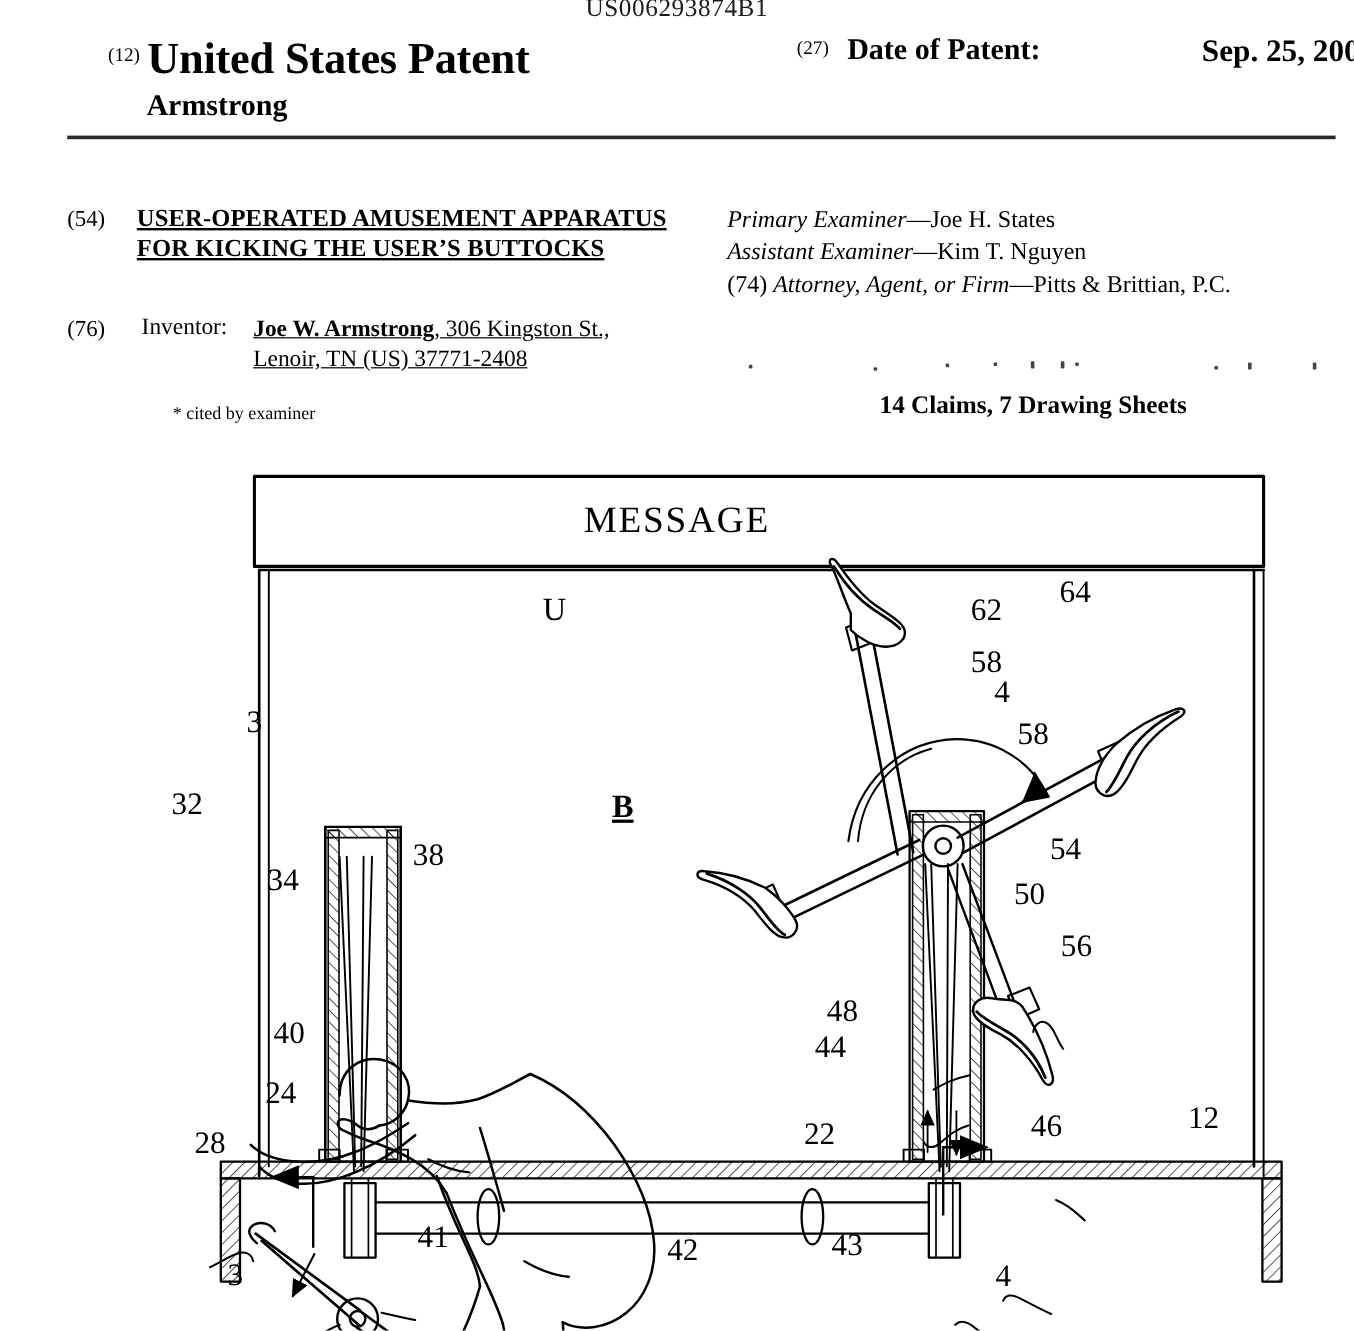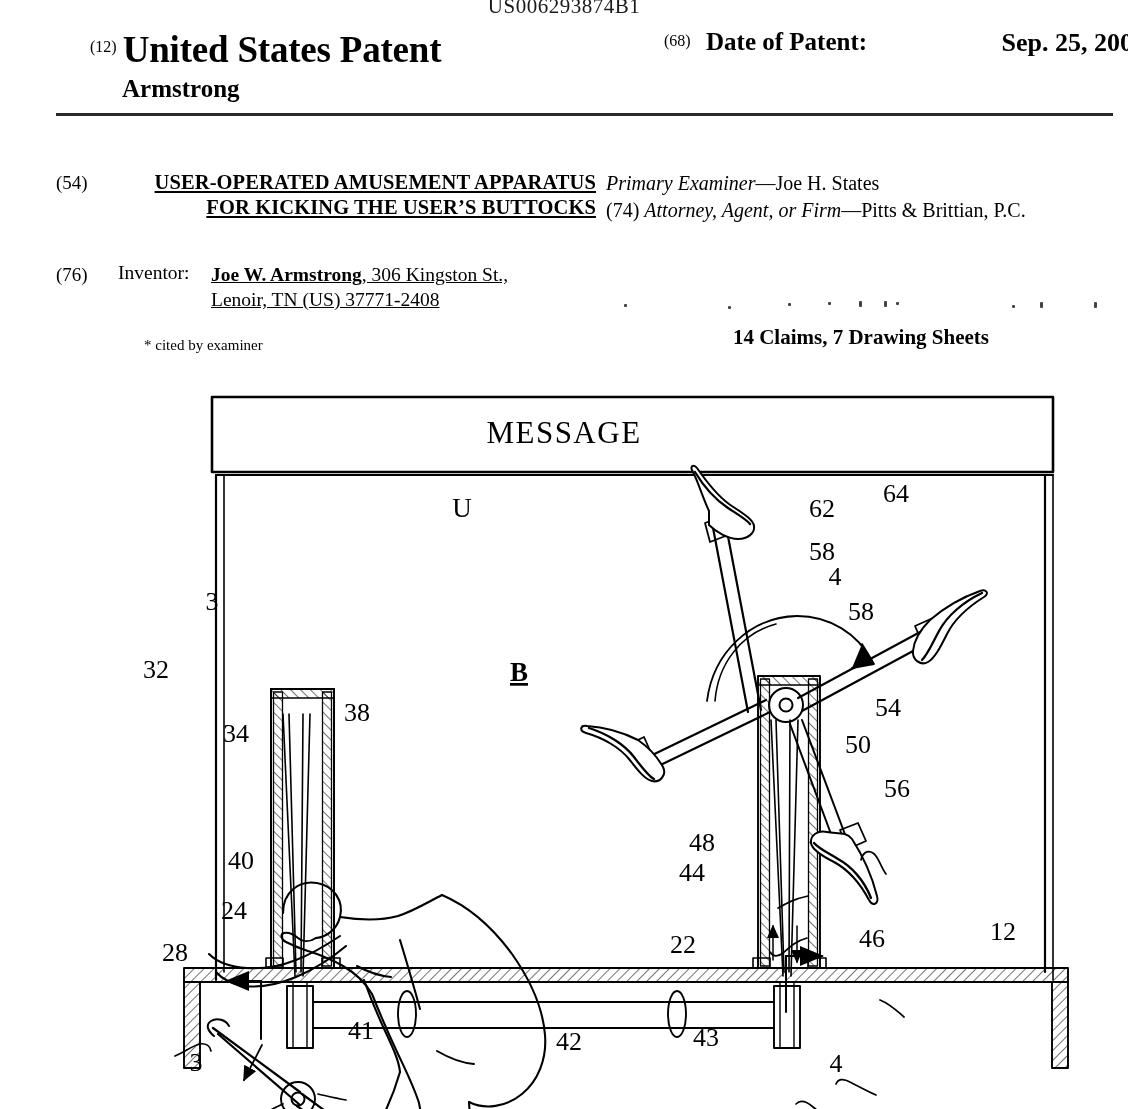--- a/index.html
+++ b/index.html
@@ -80,21 +80,20 @@
   .fnum {
     position: absolute; left: 0; top: 2px;
     font-size: 19px;
   }
   .ftitle {
     margin-left: 58px;
     font-size: 20.5px;
     font-weight: bold;
     line-height: 25px;
     letter-spacing: 0.1px;
-    text-align: right;
   }
   .flabel {
     position: absolute; left: 62px; top: 0;
     font-size: 19.5px;
   }
   .fbody {
     margin-left: 155px;
     font-size: 19.5px;
     line-height: 25px;
   }
@@ -145,21 +144,21 @@
 <div id="doc-code">US006293874B1</div>
 
 <div id="header">
   <div class="hdr-left">
     <span class="hdr-paren">(12)</span><span id="patent-title-main">United States Patent</span>
   </div>
   <div id="patent-applicant">Armstrong</div>
 
   <div class="hdr-right">
     <div class="hdr-row r2">
-      <span class="num">(68)</span>
+      <span class="num">(27)</span>
       <span class="lbl">Date of Patent:</span>
       <span class="val">Sep. 25, 2001</span>
     </div>
   </div>
 </div>
 
 <div id="hrule"></div>
 
 <div id="biblio">
 
@@ -175,20 +174,21 @@
       <span class="flabel">Inventor:</span>
       <div class="fbody"><b>Joe W. Armstrong</b><span>, 306 Kingston St.,</span><br><span>Lenoir, TN (US) 37771-2408</span></div>
     </div>
 
     <div id="cited-line">* cited by examiner</div>
   </div>
 
   <div class="col-right">
     <div class="exam-line"><i>Primary Examiner</i><span>—</span><span>Joe H. States</span></div>
 
+    <div class="exam-line"><i>Assistant Examiner</i><span>—</span><span>Kim T. Nguyen</span></div>
 
     <div class="exam-line"><span class="exam-num">(74)</span> <i>Attorney, Agent, or Firm</i><span>—</span><span>Pitts &amp; Brittian, P.C.</span></div>
 
     <div id="ghost-row">
       <span style="left:8px;top:4px;"></span>
       <span style="left:112px;top:6px;"></span>
       <span style="left:172px;top:3px;"></span>
       <span style="left:212px;top:2px;"></span>
       <span style="left:243px;top:1px;height:6px;"></span>
       <span style="left:268px;top:1px;height:6px;"></span>

